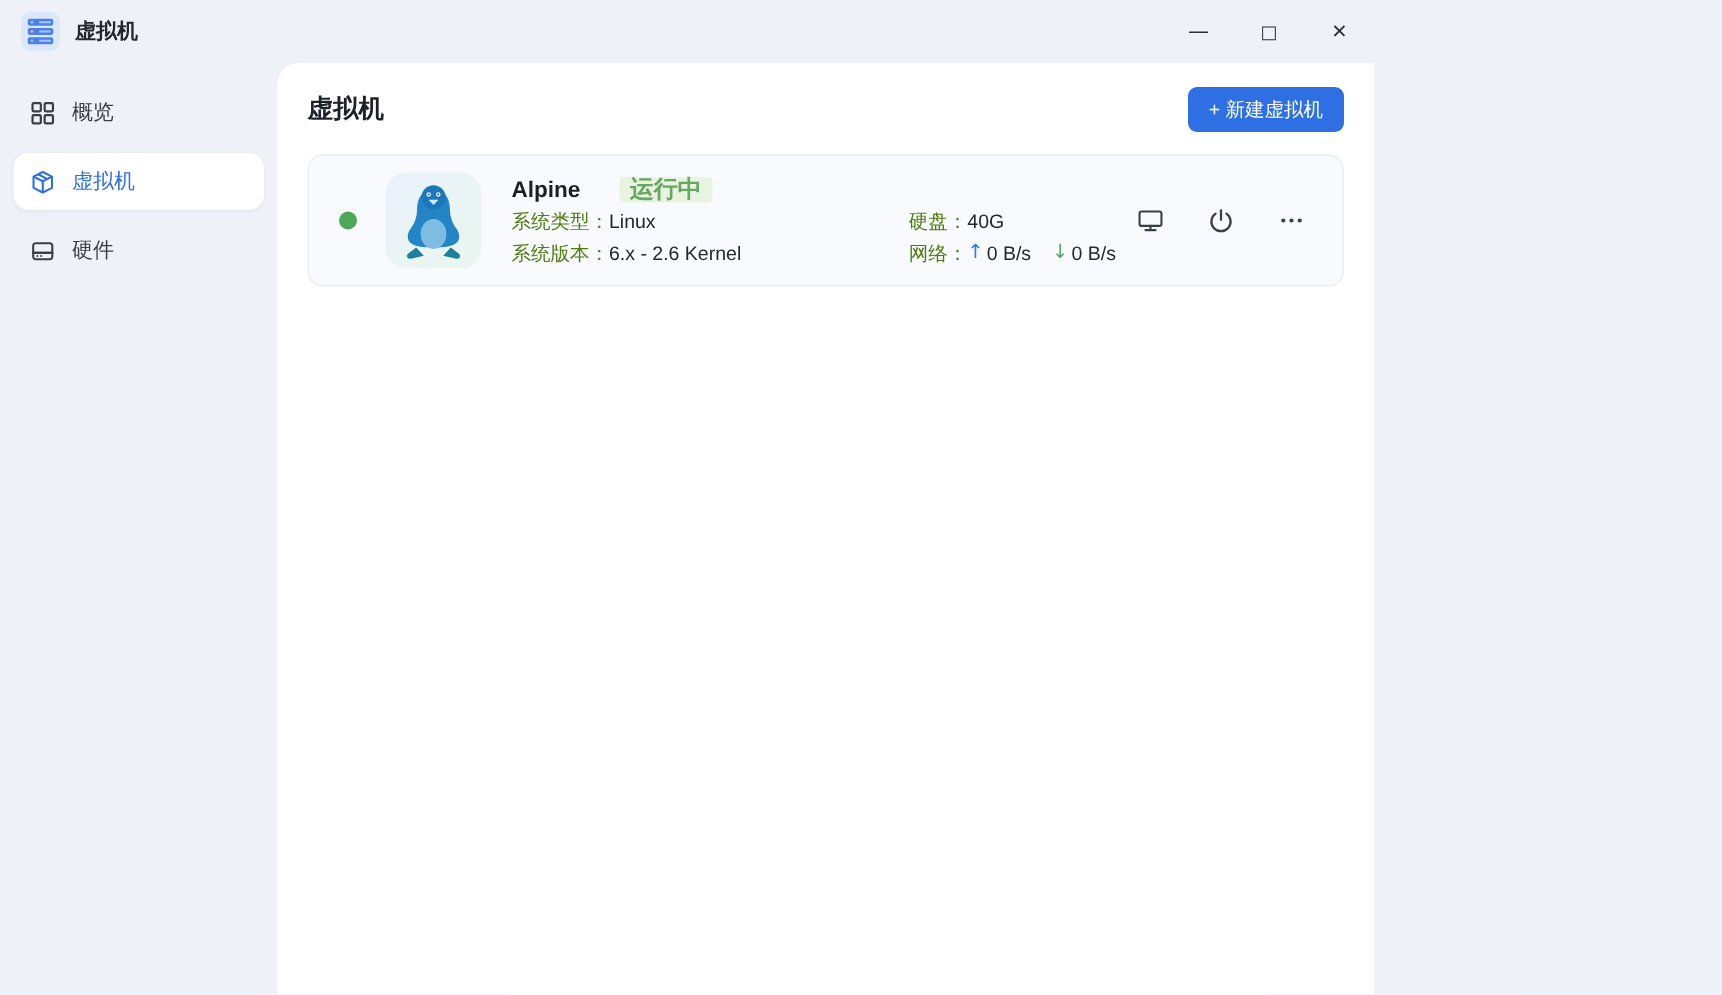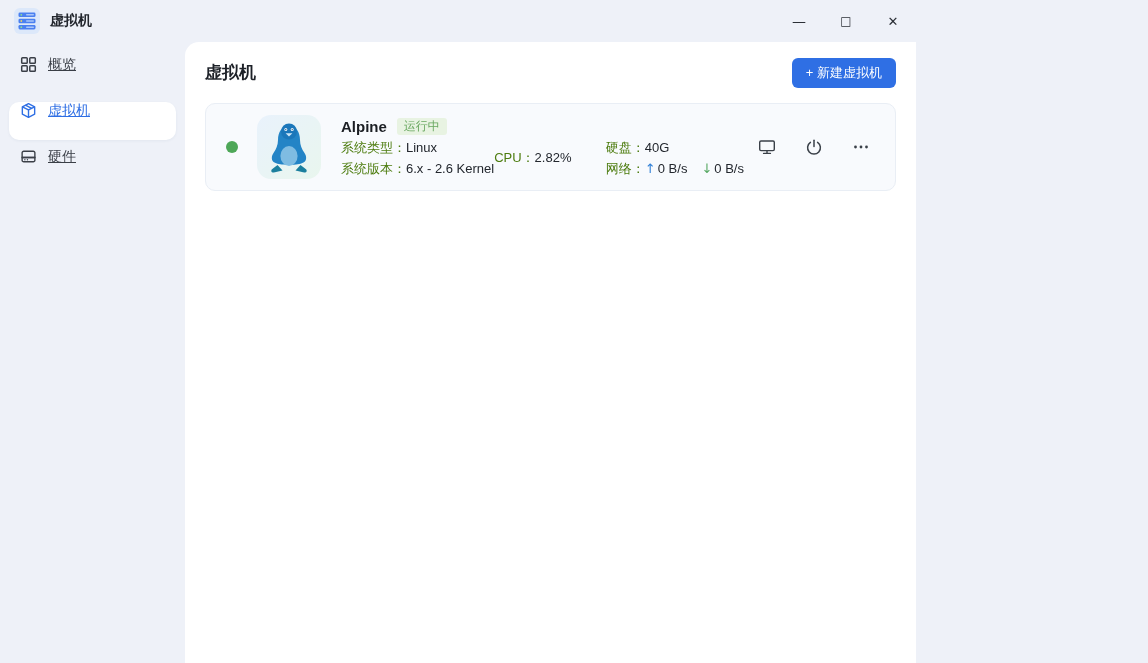--- a/index.html
+++ b/index.html
@@ -21,22 +21,22 @@
   .win-btn { width:30px; height:30px; margin-left:17px; display:flex; align-items:center; justify-content:center;
              font-size:13px; color:#2b2f36; cursor:default; font-family:"DejaVu Sans",sans-serif; }
   .win-btn.minimize { font-size:14px; }
   .win-btn.maximize { font-size:12px; }
 
   
   .app-body { flex:1; display:flex; min-height:0; }
 
   
   .sidebar { width:185px; flex:0 0 185px; padding:14px 9px 0 9px; }
-  .sidebar-item { height:38px; border-radius:10px; display:flex; align-items:flex-start;
-                  padding:0 11px; margin-bottom:8px; font-size:14px; color:#3a3f47; cursor:pointer;text-decoration:underline; }
+  .sidebar-item { height:38px; border-radius:10px; display:flex; align-items:center;
+                  padding:0 11px; margin-bottom:8px; font-size:14px; color:#3a3f47; cursor:pointer; }
   .sidebar-item .icon { width:17px; height:17px; margin-right:11px; display:flex; align-items:center; }
   .sidebar-item.active { background:#ffffff; color:var(--accent,#2f6fe4); font-weight:500;
                          box-shadow:0 1px 3px rgba(40,60,110,0.06); }
   .sidebar-item svg { width:17px; height:17px; }
 
   
   .main { flex:1; background:#ffffff; border-top-left-radius:14px; padding:0 20px; min-width:0; }
   .main-header { height:61px; display:flex; align-items:center; justify-content:space-between; }
   .page-title { font-size:17px; font-weight:bold; color:#1d2128; }
   .new-vm-btn { height:30px; padding:0 14px; border:none; border-radius:6px;
@@ -47,22 +47,22 @@
   .vm-card { height:88px; background:var(--card-bg,#f8fafd); border:1px solid var(--card-border,#e9eef5);
              border-radius:10px; display:flex; align-items:center; padding:0 24px 0 20px; }
   .status-dot { width:12px; height:12px; border-radius:50%; background:var(--status-green,#4ea758);
                 flex:0 0 12px; margin-right:19px; }
   .vm-logo { width:64px; height:64px; flex:0 0 64px; margin-right:20px; }
 
   .vm-col { display:flex; flex-direction:column; }
   .vm-col .row { height:21px; line-height:21px; font-size:13px; white-space:nowrap; display:flex; align-items:center; }
   .vm-info { width:200px; }
   .vm-name { font-size:15px; font-weight:bold; color:#1c1f24; }
-  .status-badge { margin-left:10px; font-size:12px; line-height:17px; padding:0 7px; border-radius:3px;
-                  color:var(--badge-text,#68a75f); background:var(--badge-bg,#e8f3e2); font-weight:normal; }
+  .status-badge { margin-left:26px; font-size:16px; line-height:17px; padding:0 7px; border-radius:3px;
+                  color:var(--badge-text,#68a75f); background:var(--badge-bg,#e8f3e2); font-weight:bold; }
   .lbl { color:#4d7c0f; }
   .val { color:#23272e; }
   .vm-stats1 { width:170px; }
   .vm-stats2 { width:230px;justify-content:center; }
   .arrow-up { color:var(--net-up,#2f7fd6); font-family:"DejaVu Sans",sans-serif; margin-right:2px; }
   .arrow-down { color:var(--net-down,#57a863); font-family:"DejaVu Sans",sans-serif; margin:0 2px 0 14px; }
 
   .vm-actions { margin-left:auto; display:flex; align-items:center; gap:27px; color:#3a4048; }
   .action-btn { width:20px; height:20px; display:flex; align-items:center; justify-content:center; cursor:pointer; }
   .action-btn svg { width:18px; height:18px; }
@@ -177,24 +177,20 @@
             <span class="val">Linux</span>
           </div>
           <div class="row">
             <span class="lbl">系统版本：</span>
             <span class="val">6.x - 2.6 Kernel</span>
           </div>
         </div>
 
         <div class="vm-col vm-stats1">
           <div class="row"></div>
-          <div class="row">
-            <span class="lbl">CPU：</span>
-            <span class="val">2.82%</span>
-          </div>
         </div>
 
         <div class="vm-col vm-stats2">
           <div class="row"></div>
           <div class="row">
             <span class="lbl">硬盘：</span>
             <span class="val">40G</span>
           </div>
           <div class="row">
             <span class="lbl">网络：</span>

